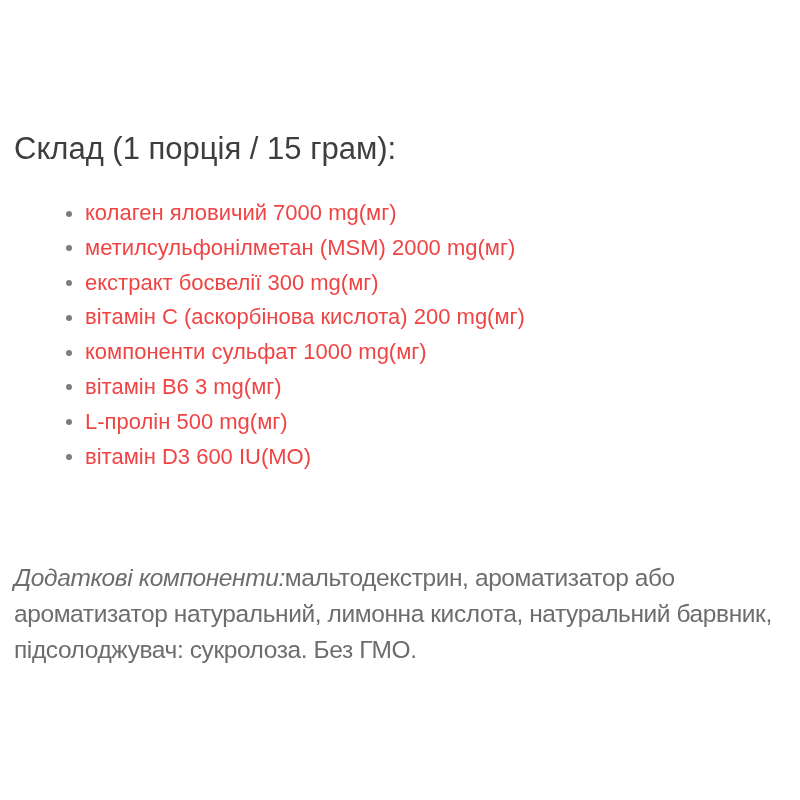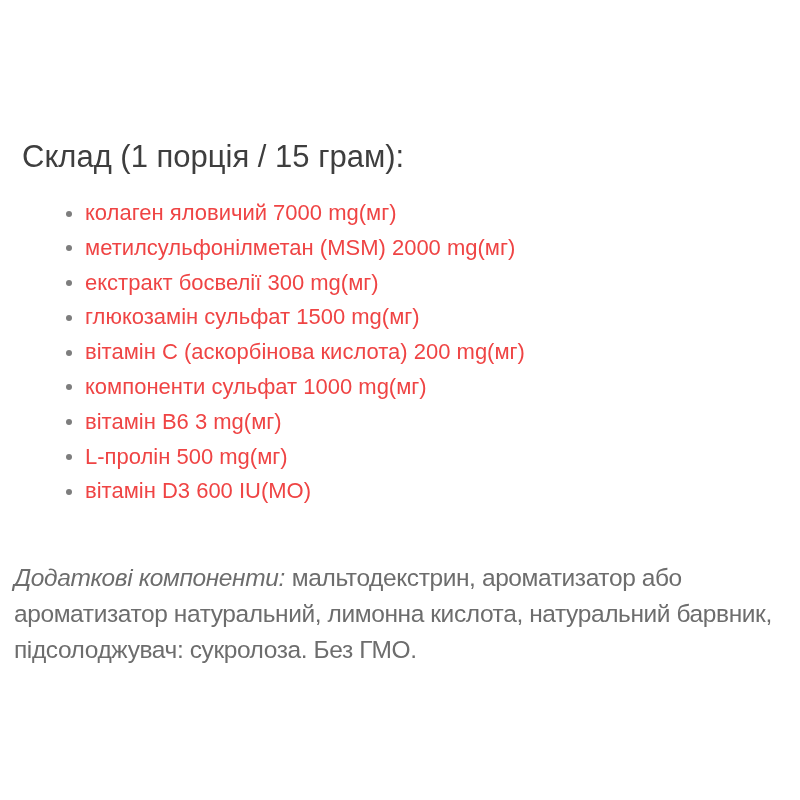--- a/index.html
+++ b/index.html
@@ -12,21 +12,21 @@
     width: 800px;
     height: 800px;
     background: #ffffff;
     overflow: hidden;
     font-family: "Liberation Sans", sans-serif;
   }
   .title {
     position: absolute;
     left: 14px;
     top: 128px;
-    margin: 8px;
+    margin: 0;
     font-size: 31px;
     font-weight: 400;
     line-height: 42px;
     color: #3e3e3e;
   }
   .ingredients {
     position: absolute;
     left: 66px;
     top: 196px;
     margin: 0;
@@ -59,35 +59,34 @@
     margin: 0;
     width: 778px;
     font-size: 24.5px;
     line-height: 36px;
     letter-spacing: -0.4px;
     color: #6d6d6d;
   }
   .additional em {
     font-style: italic;
     font-weight: 400;
-    margin-right: 7px;
+    margin-right: 0;
   }
 </style>
 </head>
 <body>
 
 <div class="page">
 
   <h1 class="title">Склад (1 порція / 15 грам):</h1>
 
   <ul class="ingredients">
     <li>колаген яловичий 7000 mg(мг)</li>
     <li>метилсульфонілметан (MSM) 2000 mg(мг)</li>
     <li>екстракт босвелії 300 mg(мг)</li>
-    <li>глюкозамін сульфат 1500 mg(мг)</li>
     <li>вітамін C (аскорбінова кислота) 200 mg(мг)</li>
     <li>компоненти сульфат 1000 mg(мг)</li>
     <li>вітамін B6 3 mg(мг)</li>
     <li>L-пролін 500 mg(мг)</li>
     <li>вітамін D3 600 IU(МО)</li>
   </ul>
 
   <p class="additional">
     <em>Додаткові компоненти:</em><span>мальтодекстрин, ароматизатор або ароматизатор натуральний, лимонна кислота, натуральний барвник, підсолоджувач: сукролоза. Без ГМО.</span>
   </p>

